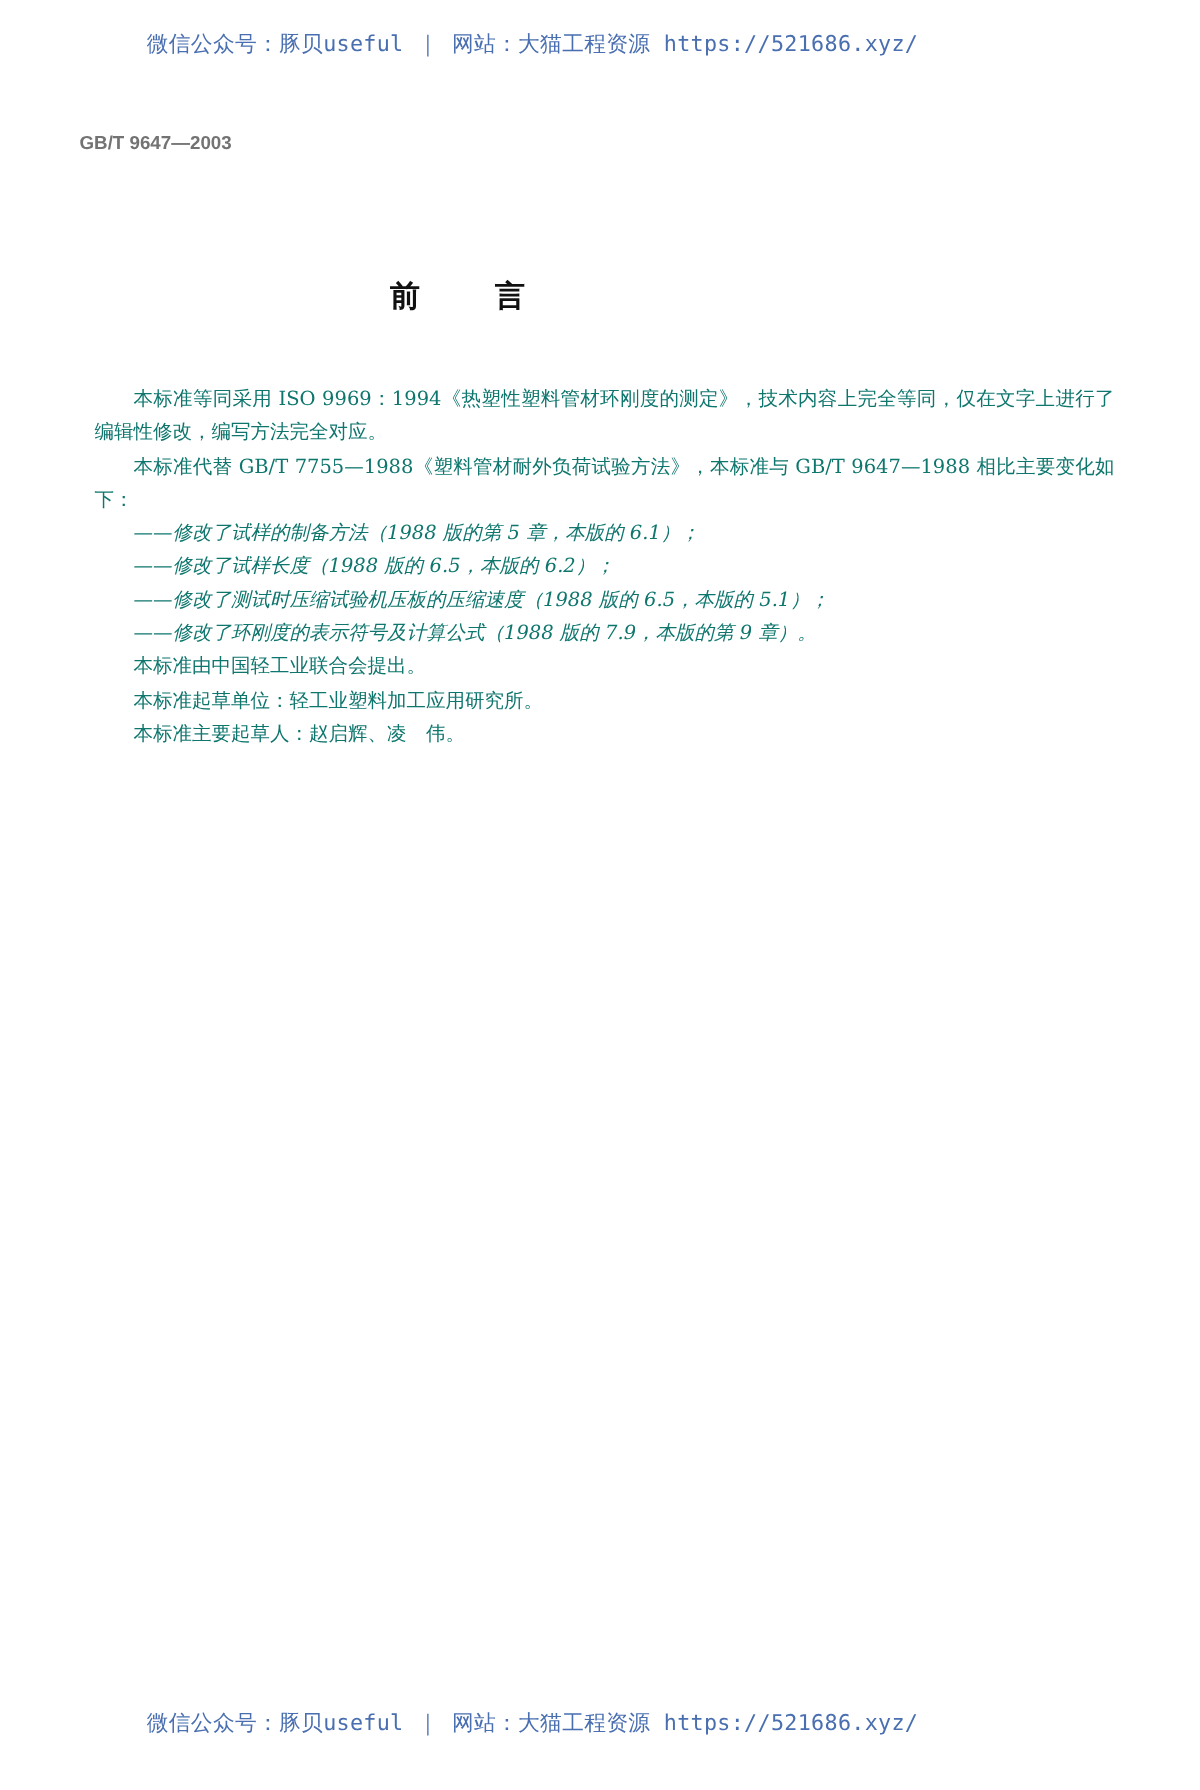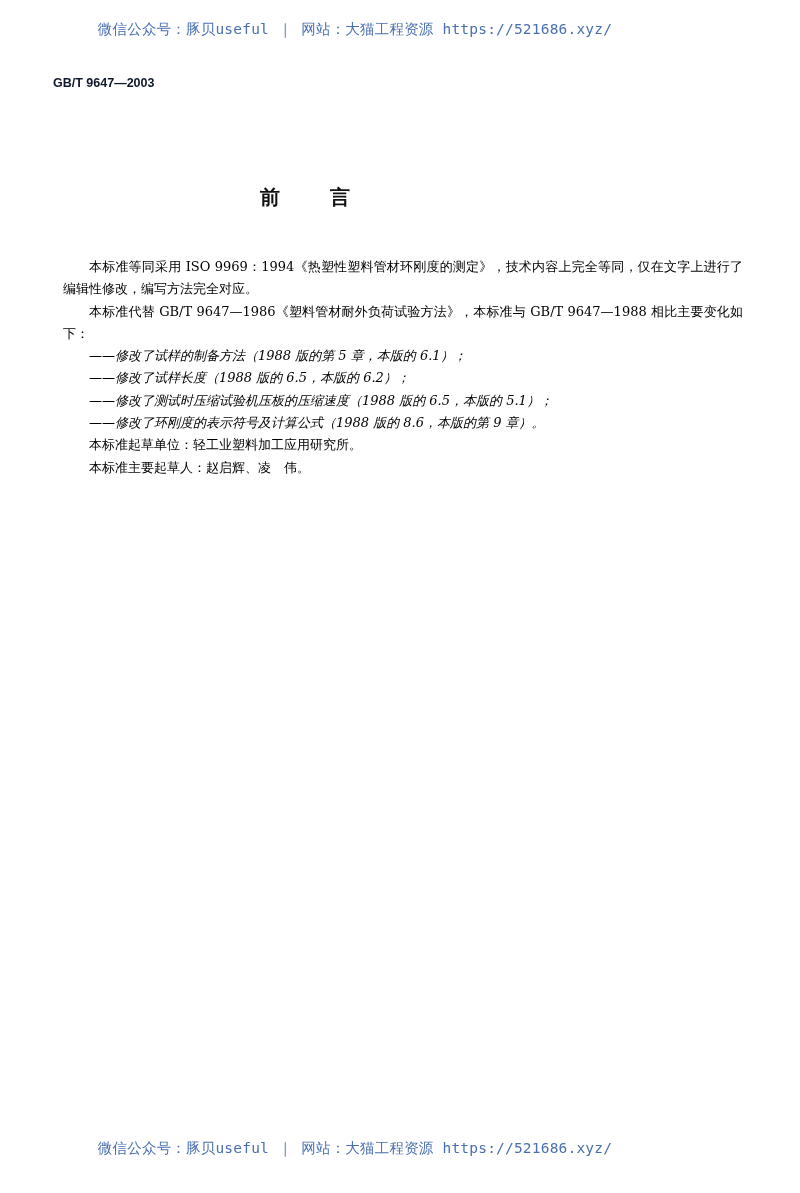--- a/index.html
+++ b/index.html
@@ -8,49 +8,50 @@
     font-family: "DejaVu Serif", "Liberation Serif", serif; color: #111;
   }
   .watermark {
     position: absolute; left: 0; width: 676px; text-align: center;
     font-family: "DejaVu Sans Mono", "Liberation Mono", monospace;
     font-size: 14.5px; color: #4a6fb0; letter-spacing: 0.2px; margin-left: 17px;
   }
   .wm-top { top: 20px; }
   .wm-bottom { top: 1139px; }
   .std-code {
-    position: absolute; left: 53px; top: 76px;
+    position: absolute; left: 53px; top: 88px;
     font-family: "Liberation Sans", "DejaVu Sans", sans-serif;
-    font-size: 12.5px; font-weight: bold; color: #0f172a;
+    font-size: 12.5px; font-weight: bold; color: #737373;
   }
   .title {
     position: absolute; left: 0; width: 640px; top: 184px; text-align: center;
     font-family: "DejaVu Sans", sans-serif; font-size: 20px; font-weight: bold;
     letter-spacing: 50px; padding-left: 20px; box-sizing: border-box;
   }
   .body-text {
     position: absolute; left: 63px; top: 256px; width: 680px;
-    font-size: 13px; line-height: 22.3px; color: #000000;
+    font-size: 13px; line-height: 22.3px; color: #0f766e;
   }
   .para { margin: 0; text-indent: 26px; text-align: justify; }
   .item { margin: 0; padding-left: 26px; font-style: italic; }
 </style>
 </head>
 <body>
 
 <div class="watermark wm-top">微信公众号：豚贝useful ｜ 网站：大猫工程资源 https://521686.xyz/</div>
 
 <div class="std-code">GB/T 9647—2003</div>
 
 <div class="title">前言</div>
 
 <div class="body-text">
   <p class="para">本标准等同采用 ISO 9969：1994《热塑性塑料管材环刚度的测定》，技术内容上完全等同，仅在文字上进行了编辑性修改，编写方法完全对应。</p>
-  <p class="para">本标准代替 GB/T 9647—1986《塑料管材耐外负荷试验方法》，本标准与 GB/T 9647—1988 相比主要变化如下：</p>
+  <p class="para">本标准代替 GB/T 7755—1988《塑料管材耐外负荷试验方法》，本标准与 GB/T 9647—1988 相比主要变化如下：</p>
   <p class="item">——修改了试样的制备方法（1988 版的第 5 章，本版的 6.1）；</p>
   <p class="item">——修改了试样长度（1988 版的 6.5，本版的 6.2）；</p>
   <p class="item">——修改了测试时压缩试验机压板的压缩速度（1988 版的 6.5，本版的 5.1）；</p>
-  <p class="item">——修改了环刚度的表示符号及计算公式（1988 版的 8.6，本版的第 9 章）。</p>
+  <p class="item">——修改了环刚度的表示符号及计算公式（1988 版的 7.9，本版的第 9 章）。</p>
+  <p class="para">本标准由中国轻工业联合会提出。</p>
   <p class="para">本标准起草单位：轻工业塑料加工应用研究所。</p>
   <p class="para">本标准主要起草人：赵启辉、凌　伟。</p>
 </div>
 
 <div class="watermark wm-bottom">微信公众号：豚贝useful ｜ 网站：大猫工程资源 https://521686.xyz/</div>
 
 </body></html>

